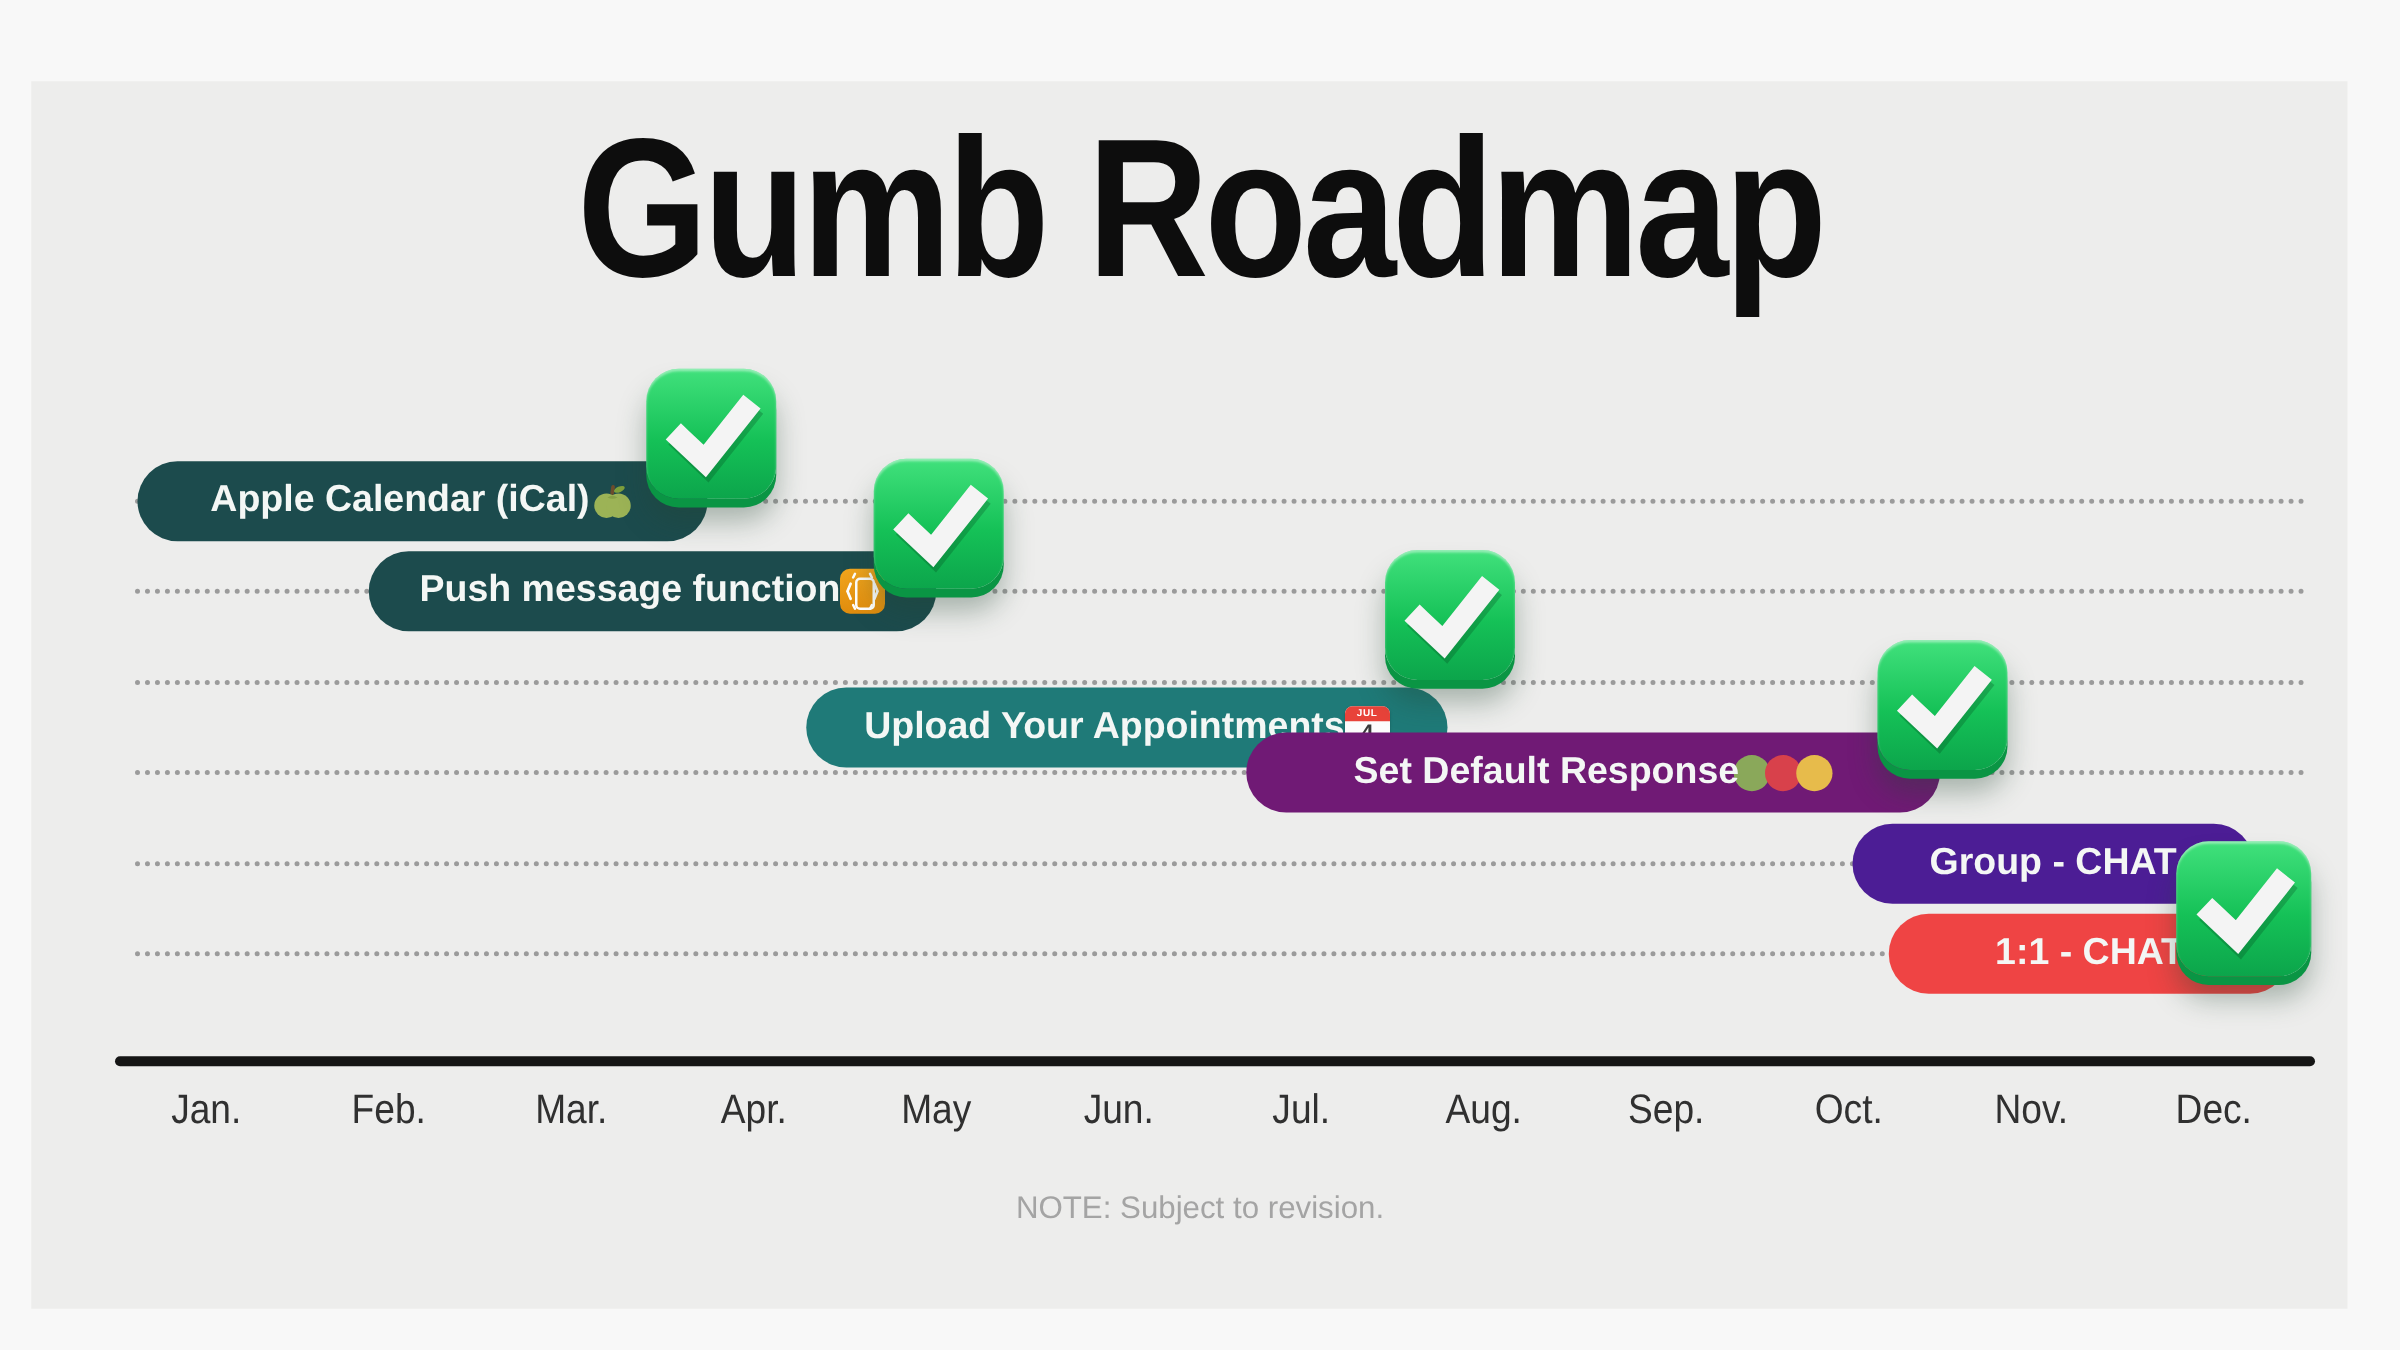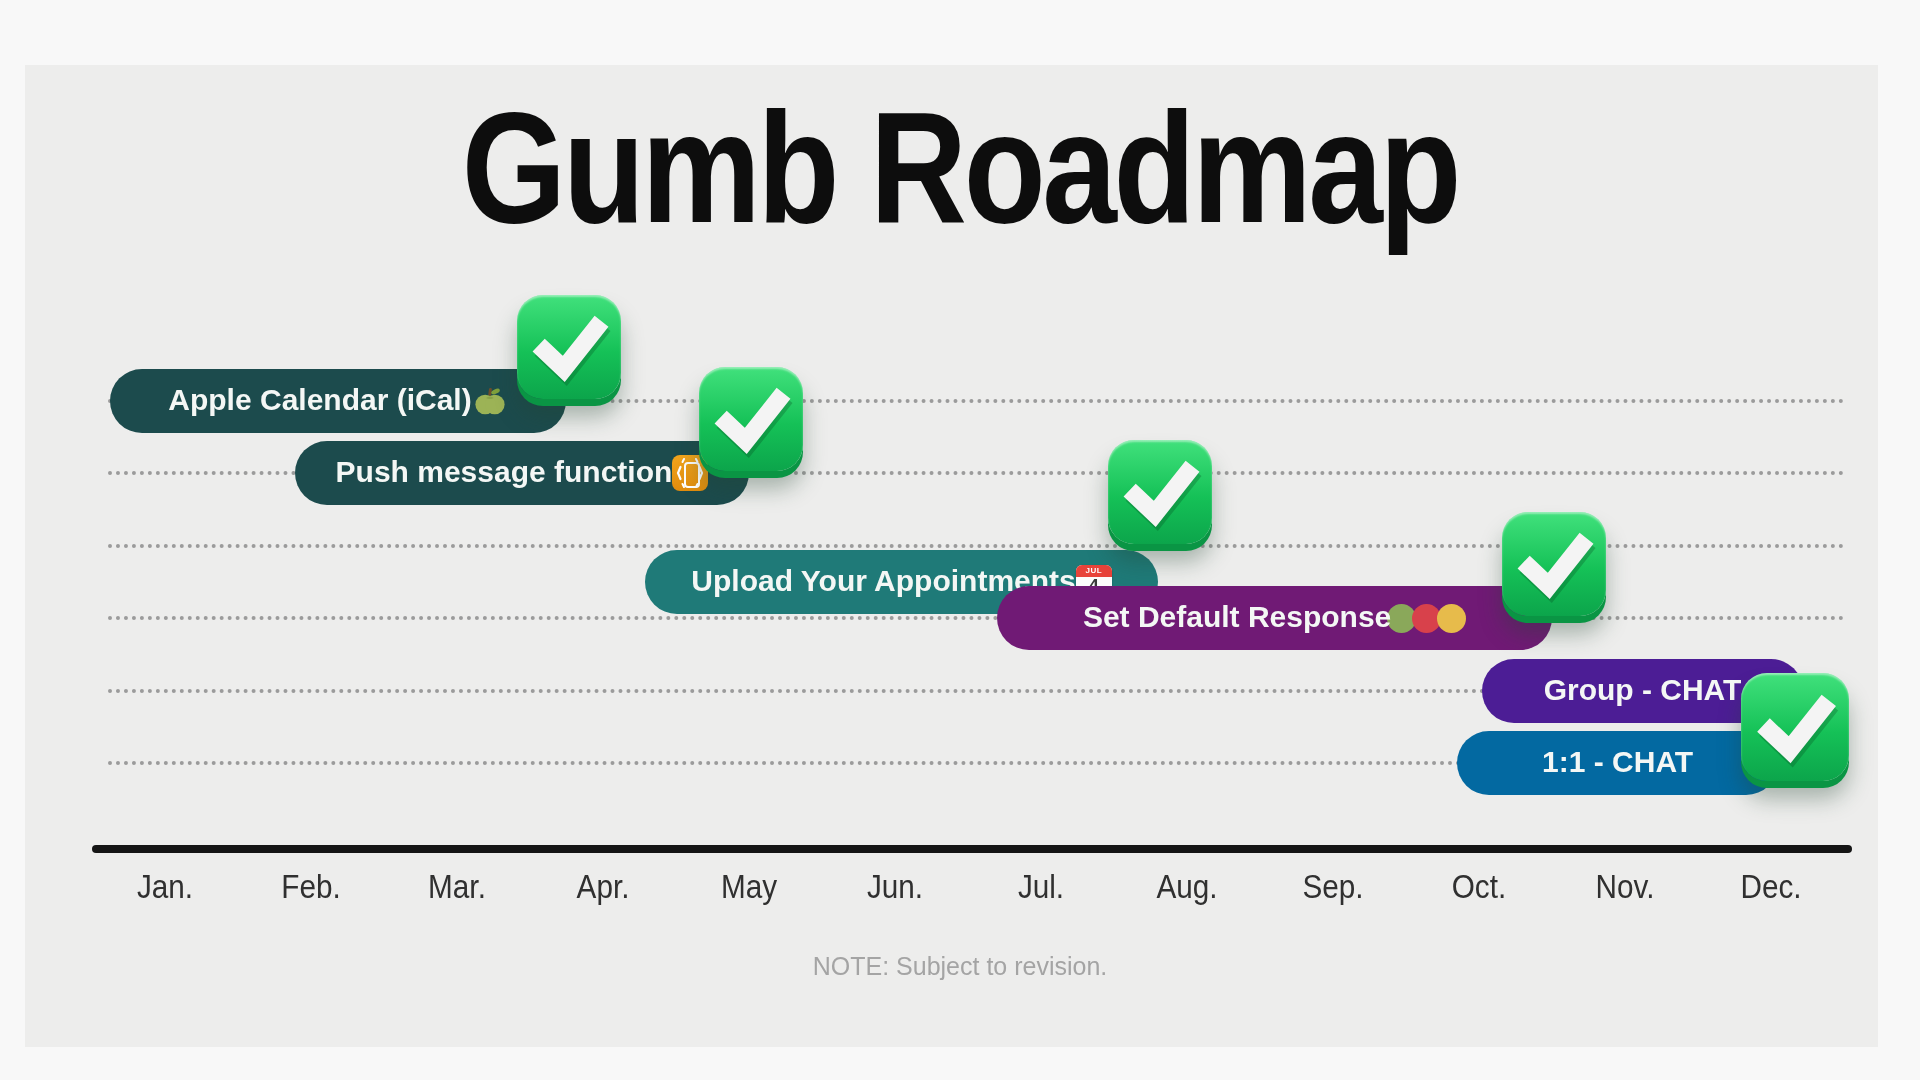--- a/index.html
+++ b/index.html
@@ -99,21 +99,21 @@
         <span class="lbl">Set Default Response</span>
         <span class="circles ico">
           <span style="background: rgb(138, 168, 90);"></span>
           <span style="background: rgb(216, 65, 75);"></span>
           <span style="background: rgb(231, 187, 75);"></span>
         </span>
       </div>
       <div class="bar" style="left: 1481.92px; width: 321.2px; top: 658.6px; background: #4c1d95;">
         <span class="lbl">Group - CHAT</span>
       </div>
-      <div class="bar" style="left: 1457px; width: 321.2px; top: 731px; background: #0369a1;">
+      <div class="bar" style="left: 1511px; width: 321.2px; top: 731px; background: #ef4444;">
         <span class="lbl">1:1 - CHAT</span>
       </div>
       <div class="check" style="left: 516.5px; top: 295px;">
         <svg viewBox="0 0 100 100">
           <path d="M27 54 L45 71 L76 32" fill="none" stroke="rgba(0,60,25,.25)" stroke-width="17" stroke-linecap="square" transform="translate(2,4)"></path>
           <path d="M27 54 L45 71 L76 32" fill="none" stroke="#f4f4f4" stroke-width="17" stroke-linecap="square"></path>
         </svg>
       </div>
       <div class="check" style="left: 699px; top: 367.4px;">
         <svg viewBox="0 0 100 100">

